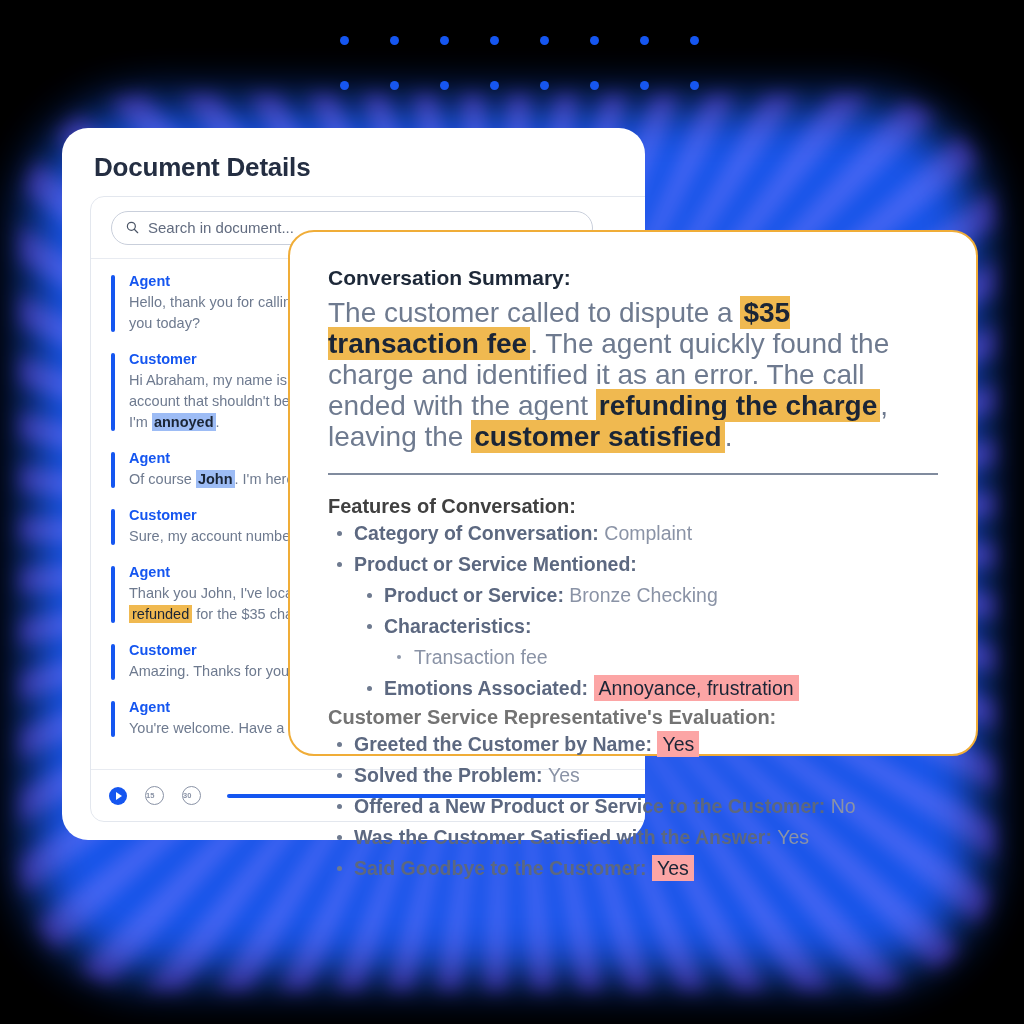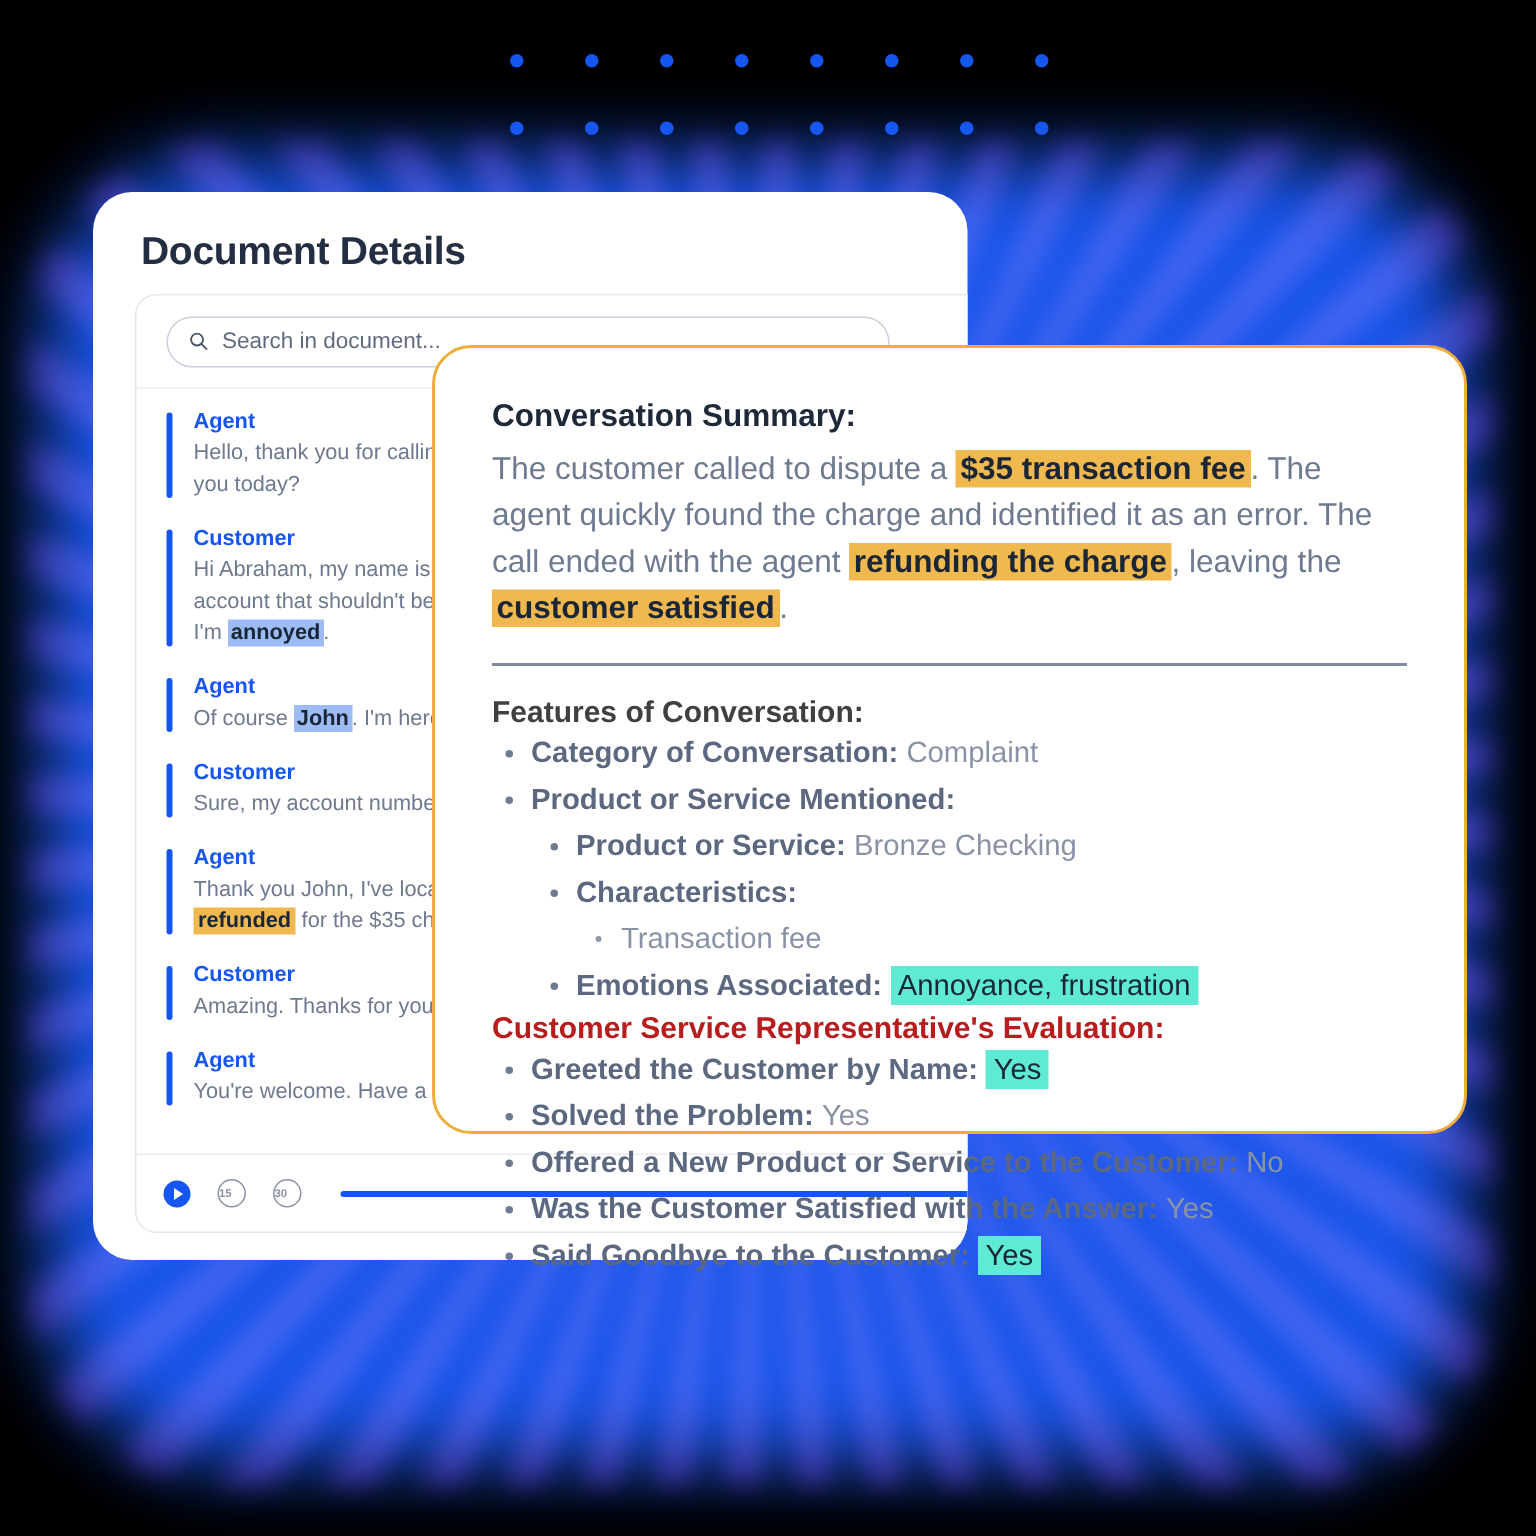--- a/index.html
+++ b/index.html
@@ -148,21 +148,21 @@
     color: #1556F0;
     margin-bottom: 3px;
   }
   .turn .line {
     font-size: 14.5px;
     line-height: 21px;
     color: #6E7A8F;
     white-space: nowrap;
   }
   .hl-blue { background: #9DBCF5; color: #1A2536; font-weight: 600; padding: 1px 2px; }
-  .hl-amber { background: #F0B950; color: #1A2536; font-weight: 700; padding: 1px 3px; }
+  .hl-amber { background: #F0B950; color: #1A2536; font-weight: 400; padding: 1px 3px; }
 
   #player {
     position: absolute;
     left: 0; right: 0; bottom: 0;
     height: 52px;
     border-top: 1px solid #E8EBF1;
     display: flex;
     align-items: center;
     gap: 18px;
     padding: 0 18px;
@@ -211,38 +211,38 @@
     padding: 34px 38px 0 38px;
   }
 
   #summary-heading {
     font-size: 21px;
     font-weight: 700;
     color: #1D2838;
     margin-bottom: 7px;
   }
   #summary-body {
-    font-size: 21px;
+    font-size: 28px;
     line-height: 31px;
     color: #6E7A8F;
   }
   #summary-body .hl-amber { font-weight: 700; }
 
   #divider {
     height: 2px;
     background: #808B9E;
     margin: 21px 0 20px 0;
   }
 
   #features-heading, #eval-heading {
     font-size: 20px;
     font-weight: 700;
     color: #404040;
   }
-  #eval-heading { color: #b91c1c; margin-top: 2px; }
+  #eval-heading { color: #737373; margin-top: 2px; }
 
   ul { list-style: none; }
   .lvl1 > li, .lvl2 > li, .lvl3 > li {
     position: relative;
     font-size: 19.5px;
     line-height: 31px;
     color: #6E7A8F;
   }
   .lvl1 { margin-left: 26px; }
   .lvl2 { margin-left: 30px; }
@@ -252,21 +252,21 @@
     position: absolute;
     left: -17px;
     top: 13px;
     width: 5px; height: 5px;
     border-radius: 50%;
     background: #6E7A8F;
   }
   .lvl3 > li::before { width: 4px; height: 4px; background: #8F99AB; }
   .k { font-weight: 700; color: #5C6880; }
   .v { color: #8A93A6; }
-  .hl-blue-lg { background: #5eead4; color: #1A2536; padding: 2px 5px; }
+  .hl-blue-lg { background: #fca5a5; color: #1A2536; padding: 2px 5px; }
 </style>
 </head>
 <body>
 
 <div id="stage">
 
   <div id="dot-grid">
       <div class="dot" style="left: 0px; top: 0px;"></div>
       <div class="dot" style="left: 50px; top: 0px;"></div>
       <div class="dot" style="left: 100px; top: 0px;"></div>

